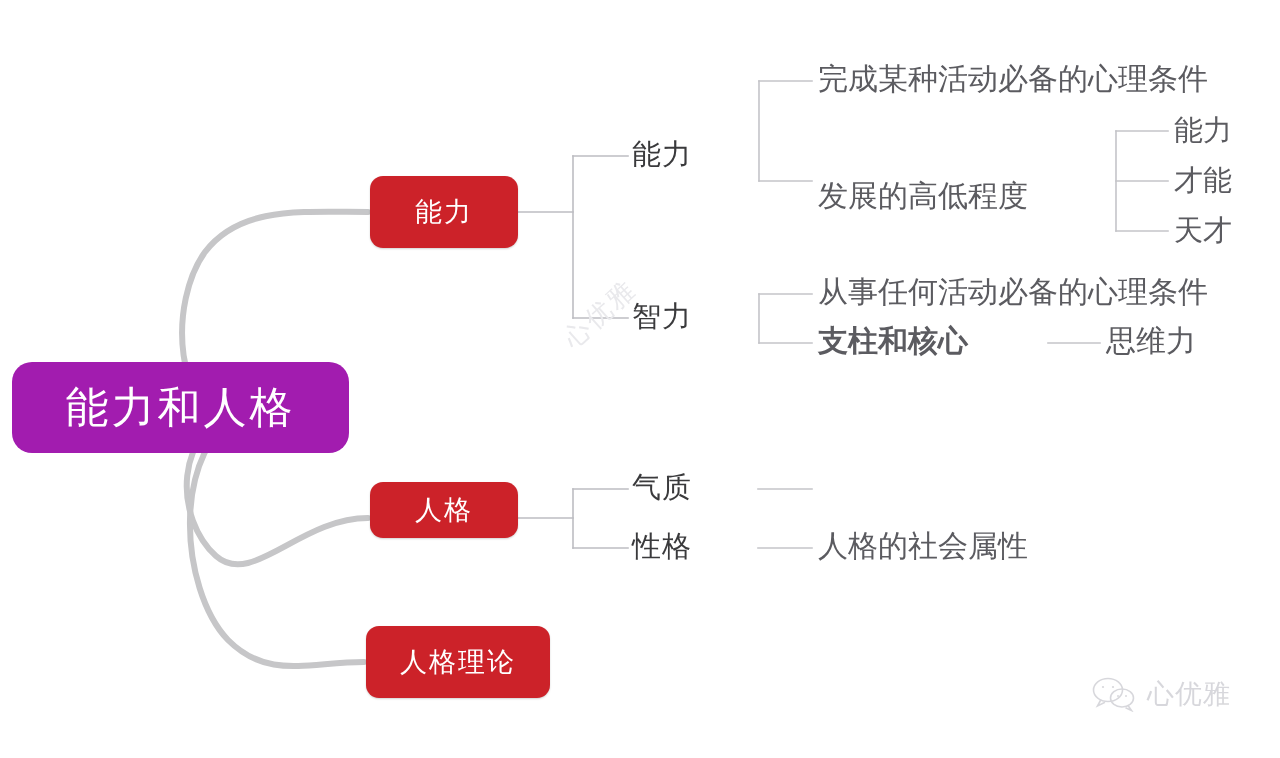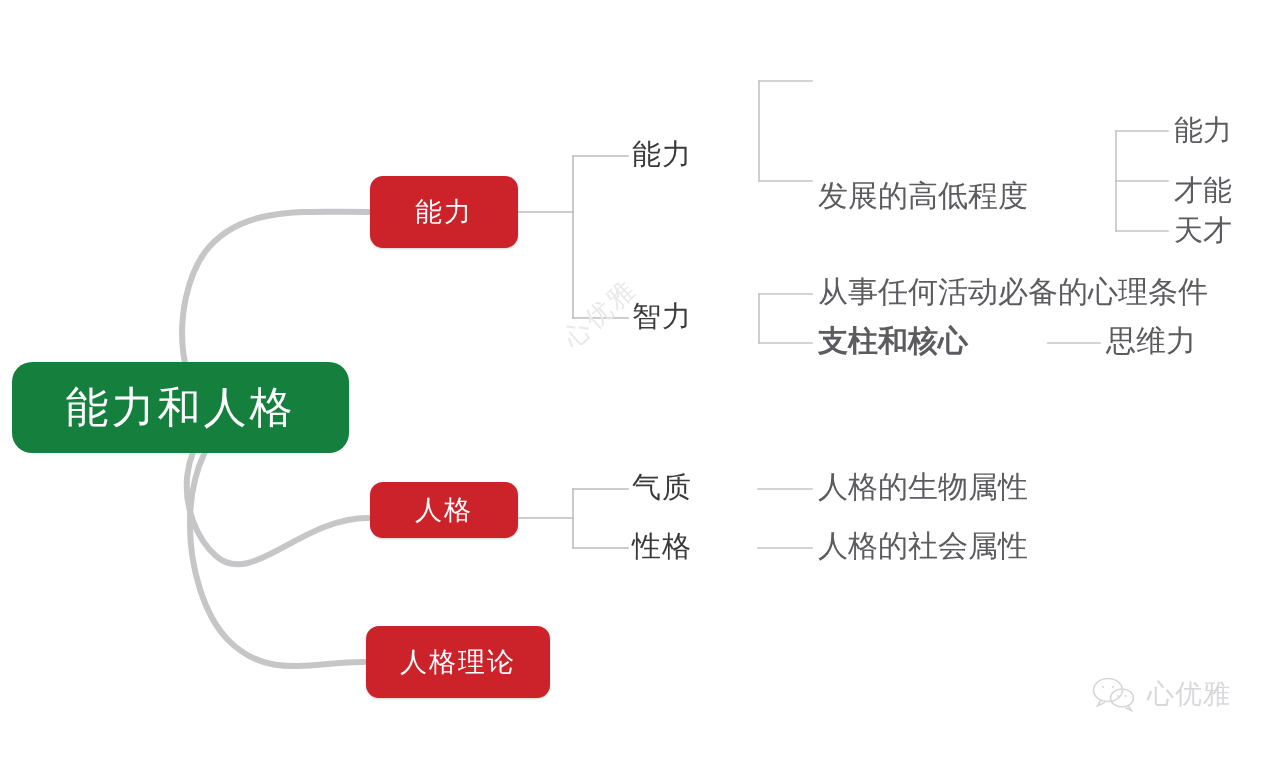--- a/index.html
+++ b/index.html
@@ -36,21 +36,21 @@
     box-sizing: border-box;
     color: #ffffff;
     white-space: nowrap;
     letter-spacing: 2px;
   }
   .node-root {
     left: 12px;
     top: 362px;
     width: 337px;
     height: 91px;
-    background: #15803d;
+    background: #a21caf;
     border-radius: 20px;
     font-size: 43px;
     letter-spacing: 3px;
     z-index: 4;
   }
   .node-red {
     background: #cc2229;
     border-radius: 13px;
     font-size: 27px;
     z-index: 4;
@@ -191,40 +191,40 @@
   <div class="node node-red node-nengli">能力</div>
 
   <div class="node node-red node-renge">人格</div>
 
   <div class="node node-red node-rengelilun">人格理论</div>
 
   <div class="lbl lbl-l2" style="left:632px; top:140px;">能力</div>
 
   <div class="lbl lbl-l2" style="left:632px; top:302px;">智力</div>
 
+  <div class="lbl lbl-l3" style="left:818px; top:64px;">完成某种活动必备的心理条件</div>
 
   <div class="lbl lbl-l3" style="left:818px; top:181px;">发展的高低程度</div>
 
   <div class="lbl lbl-l4" style="left:1174px; top:116px;">能力</div>
 
-  <div class="lbl lbl-l4" style="left:1174px; top:166px;margin-top:10px;">才能</div>
+  <div class="lbl lbl-l4" style="left:1174px; top:166px;">才能</div>
 
   <div class="lbl lbl-l4" style="left:1174px; top:216px;">天才</div>
 
   <div class="lbl lbl-l3" style="left:818px; top:277px;">从事任何活动必备的心理条件</div>
 
   <div class="lbl lbl-l3" style="left:818px; top:326px;font-weight:bold;">支柱和核心</div>
 
   <div class="lbl lbl-l3" style="left:1106px; top:326px;">思维力</div>
 
   <div class="lbl lbl-l2" style="left:632px; top:473px;">气质</div>
 
   <div class="lbl lbl-l2" style="left:632px; top:532px;">性格</div>
 
-  <div class="lbl lbl-l3" style="left:818px; top:472px;">人格的生物属性</div>
 
   <div class="lbl lbl-l3" style="left:818px; top:531px;">人格的社会属性</div>
 
   <div class="wm-brand">
     <svg width="46" height="36" viewBox="0 0 46 36" fill="none" stroke="#c9c9cf" stroke-width="1.6">
       <ellipse cx="16" cy="14" rx="14.5" ry="11.5"></ellipse>
       <path d="M 9 23.5 L 5.5 30 L 13 26.2"></path>
       <circle cx="11" cy="11" r="1.1" fill="#c9c9cf" stroke="none"></circle>
       <circle cx="21" cy="11" r="1.1" fill="#c9c9cf" stroke="none"></circle>
       <ellipse cx="30" cy="22" rx="11.5" ry="9"></ellipse>

